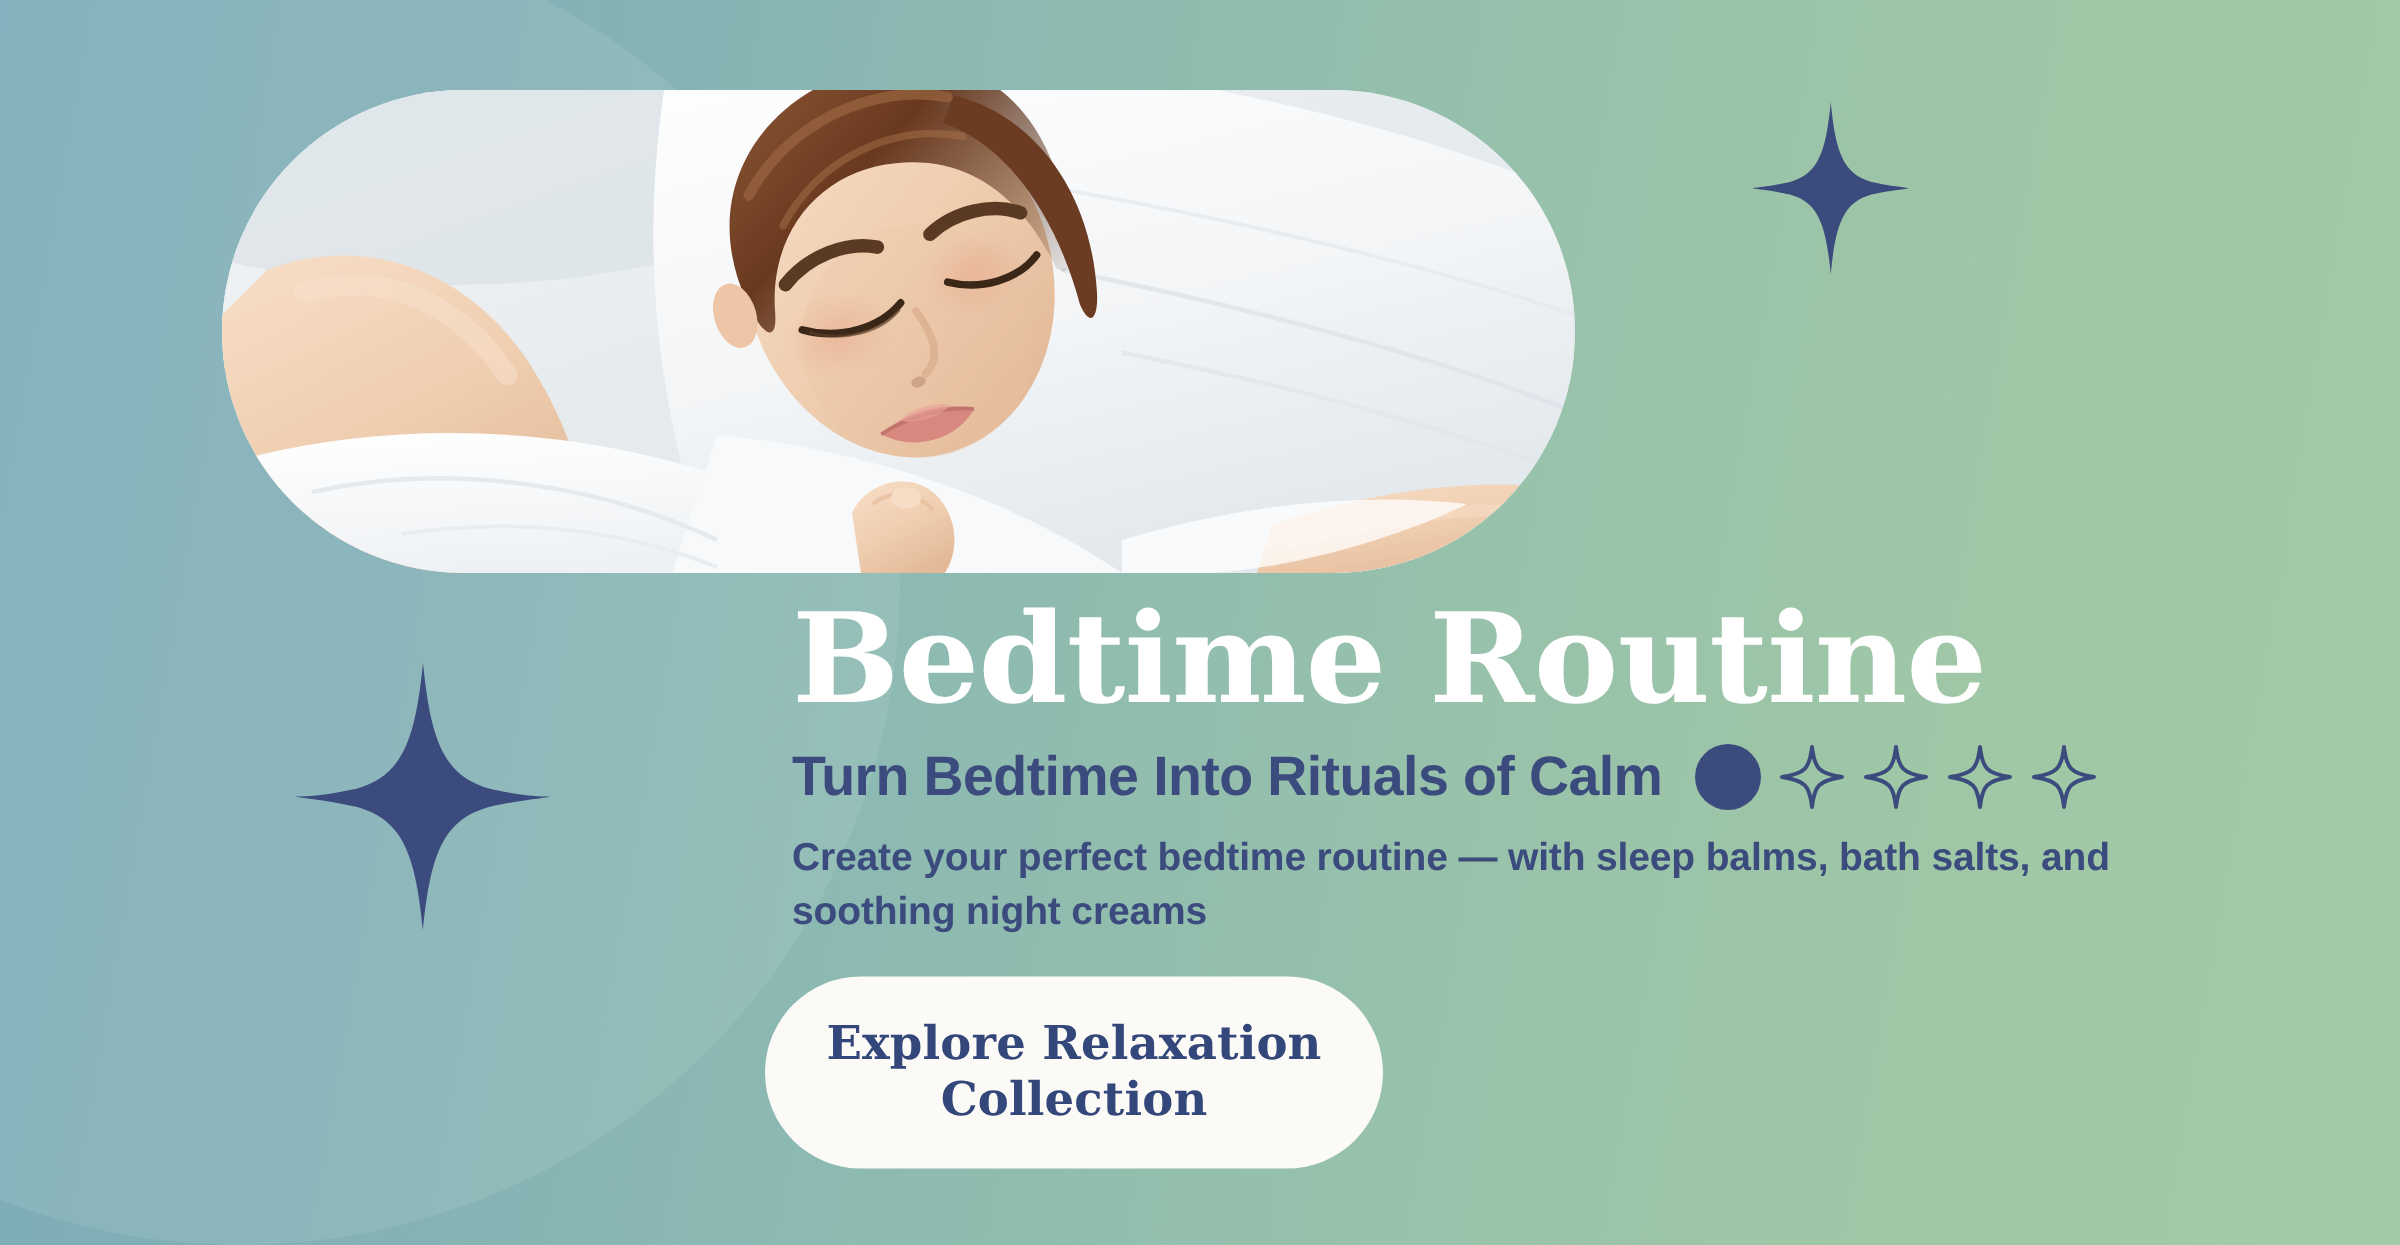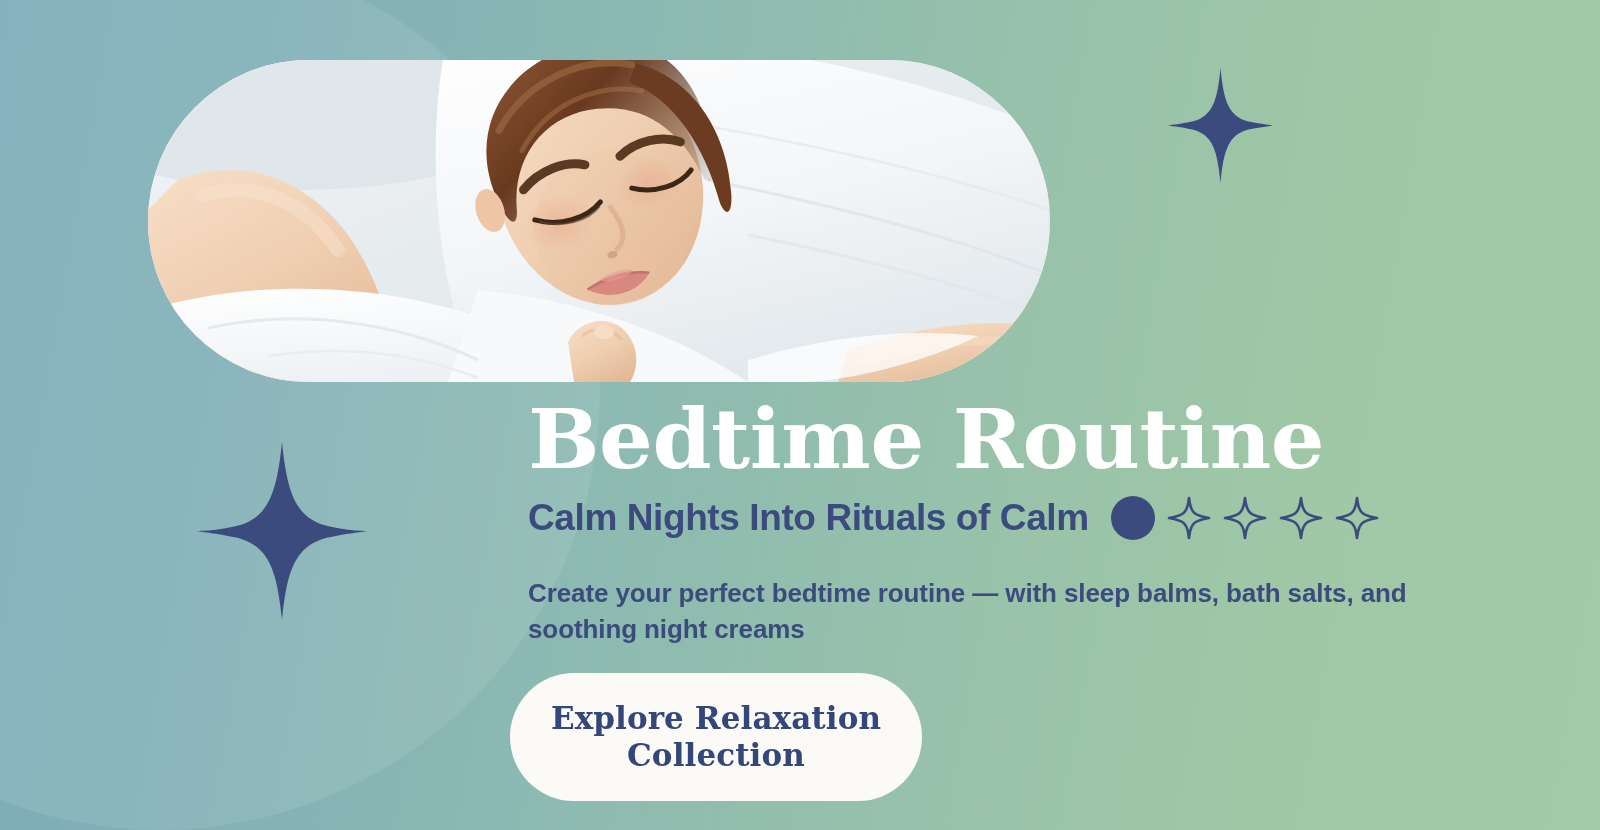--- a/index.html
+++ b/index.html
@@ -94,21 +94,21 @@
   }
   .rating .dot {
     width:44px; height:44px;
     border-radius:50%;
     background:#3c4b7d;
     flex:0 0 auto;
   }
   .rating .star-o { width:44px; height:44px; flex:0 0 auto; display:block; }
 
   .body-copy {
-    margin-top:36px;
+    margin-top:14px;
     font-family:"Liberation Sans", sans-serif;
     font-weight:700;
     font-size:26px;
     line-height:1.38;
     letter-spacing:-0.1px;
     color:#3c4b7d;
     max-width:900px;
   }
 
   .cta-wrap {
@@ -247,21 +247,21 @@
     <svg viewBox="0 0 100 104" aria-hidden="true">
       <path d="M50 0 C53 30 58 44 76 49 C90 52 95 52 100 52 C95 53 90 53 76 56 C58 61 53 74 50 104 C47 74 42 61 24 56 C10 53 5 53 0 52 C5 52 10 52 24 49 C42 44 47 30 50 0 Z" fill="#3c4b7d"></path>
     </svg>
   </div>
 
   <div class="content">
 
     <h1 class="headline">Bedtime Routine</h1>
 
     <div class="subhead-row">
-      <div class="subhead">Calm Nights Into Rituals of Calm</div>
+      <div class="subhead">Turn Bedtime Into Rituals of Calm</div>
 
       <div class="rating">
         <span class="dot"></span>
 
         <span class="star-o">
           <svg viewBox="0 0 44 44" aria-hidden="true">
             <path d="M22 2 C23.6 16 26.4 19.6 42 22 C26.4 24.4 23.6 28 22 42 C20.4 28 17.6 24.4 2 22 C17.6 19.6 20.4 16 22 2 Z" fill="none" stroke="#3c4b7d" stroke-width="2.6" stroke-linejoin="round"></path>
           </svg>
         </span>
 

